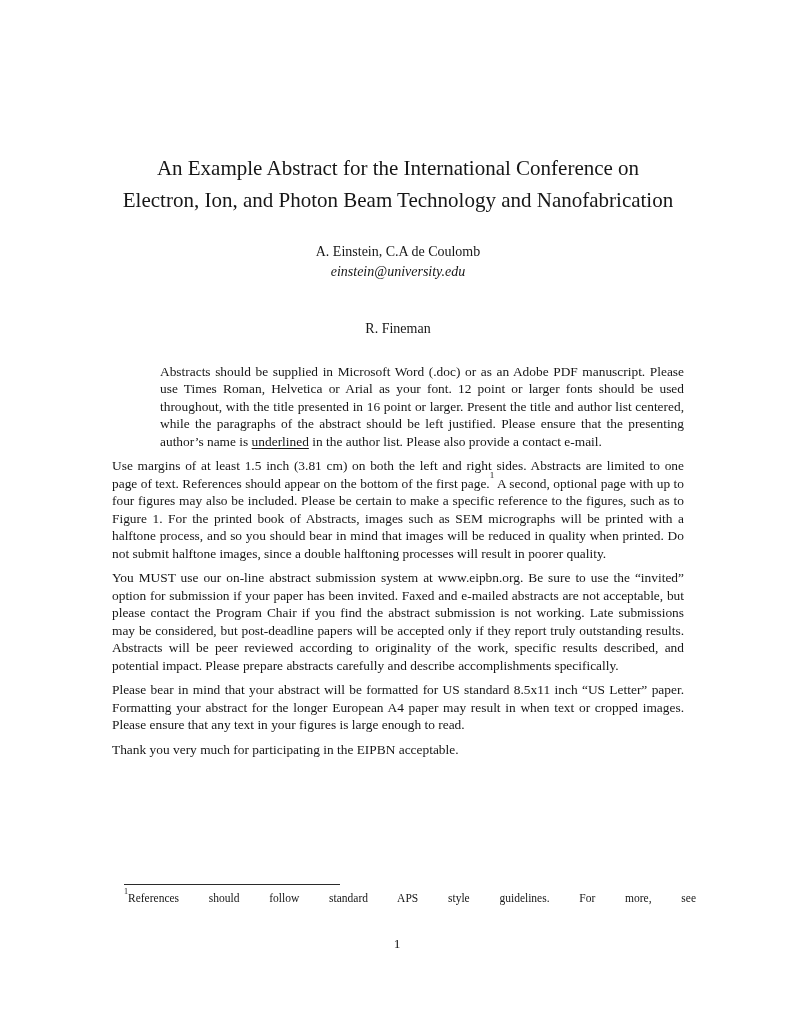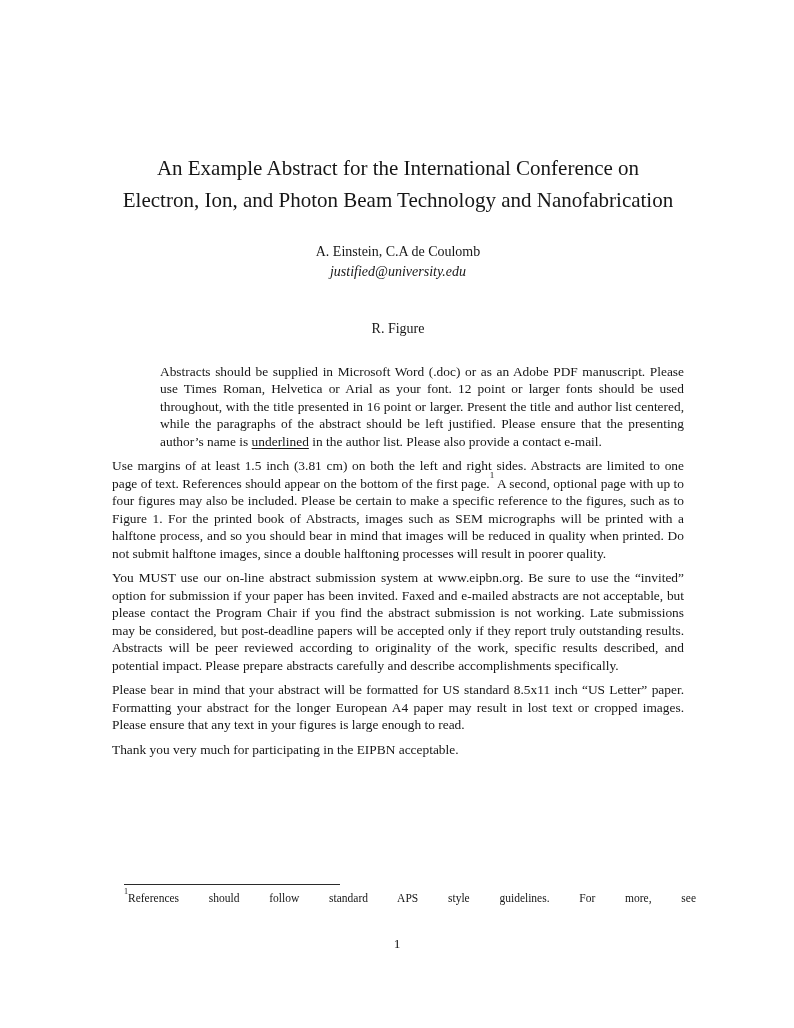--- a/index.html
+++ b/index.html
@@ -84,34 +84,34 @@
 <div class="page">
   <div class="content">
 
     <h1 class="title">
       <span class="title-line">An Example Abstract for the International Conference on</span>
       <span class="title-line">Electron, Ion, and Photon Beam Technology and Nanofabrication</span>
     </h1>
 
     <div class="author-block author-block-1">
       <div>A. Einstein, C.A de Coulomb</div>
-      <div class="author-email">justified@university.edu</div>
+      <div class="author-email">einstein@university.edu</div>
     </div>
 
     <div class="author-block author-block-2">
-      <div>R. Figure</div>
+      <div>R. Fineman</div>
     </div>
 
     <p class="body-par first"><span>Abstracts should be supplied in Microsoft Word (.doc) or as an Adobe PDF manuscript. Please use Times Roman, Helvetica or Arial as your font. 12 point or larger fonts should be used throughout, with the title presented in 16 point or larger. Present the title and author list centered, while the paragraphs of the abstract should be left justified. Please ensure that the presenting author’s name is </span><span class="u">underlined</span><span> in the author list. Please also provide a contact e-mail.</span></p>
 
     <p class="body-par"><span>Use margins of at least 1.5 inch (3.81 cm) on both the left and right sides. Abstracts are limited to one page of text. References should appear on the bottom of the first page.</span><sup class="body-sup">1</sup><span> A second, optional page with up to four figures may also be included. Please be certain to make a specific reference to the figures, such as to Figure 1. For the printed book of Abstracts, images such as SEM micrographs will be printed with a halftone process, and so you should bear in mind that images will be reduced in quality when printed. Do not submit halftone images, since a double halftoning processes will result in poorer quality.</span></p>
 
     <p class="body-par">You MUST use our on-line abstract submission system at www.eipbn.org. Be sure to use the “invited” option for submission if your paper has been invited. Faxed and e-mailed abstracts are not acceptable, but please contact the Program Chair if you find the abstract submission is not working. Late submissions may be considered, but post-deadline papers will be accepted only if they report truly outstanding results. Abstracts will be peer reviewed according to originality of the work, specific results described, and potential impact. Please prepare abstracts carefully and describe accomplishments specifically.</p>
 
-    <p class="body-par">Please bear in mind that your abstract will be formatted for US standard 8.5x11 inch “US Letter” paper. Formatting your abstract for the longer European A4 paper may result in lost text or cropped images. Please ensure that any text in your figures is large enough to read.</p>
+    <p class="body-par">Please bear in mind that your abstract will be formatted for US standard 8.5x11 inch “US Letter” paper. Formatting your abstract for the longer European A4 paper may result in when text or cropped images. Please ensure that any text in your figures is large enough to read.</p>
 
     <p class="body-par">Thank you very much for participating in the EIPBN acceptable.</p>
 
   </div>
 
   <div class="footnote">
     <div class="footnote-rule"></div>
     <div class="footnote-line1"><sup class="fn-sup">1</sup><span>References should follow standard APS style guidelines. For more, see</span></div>
   </div>
 

